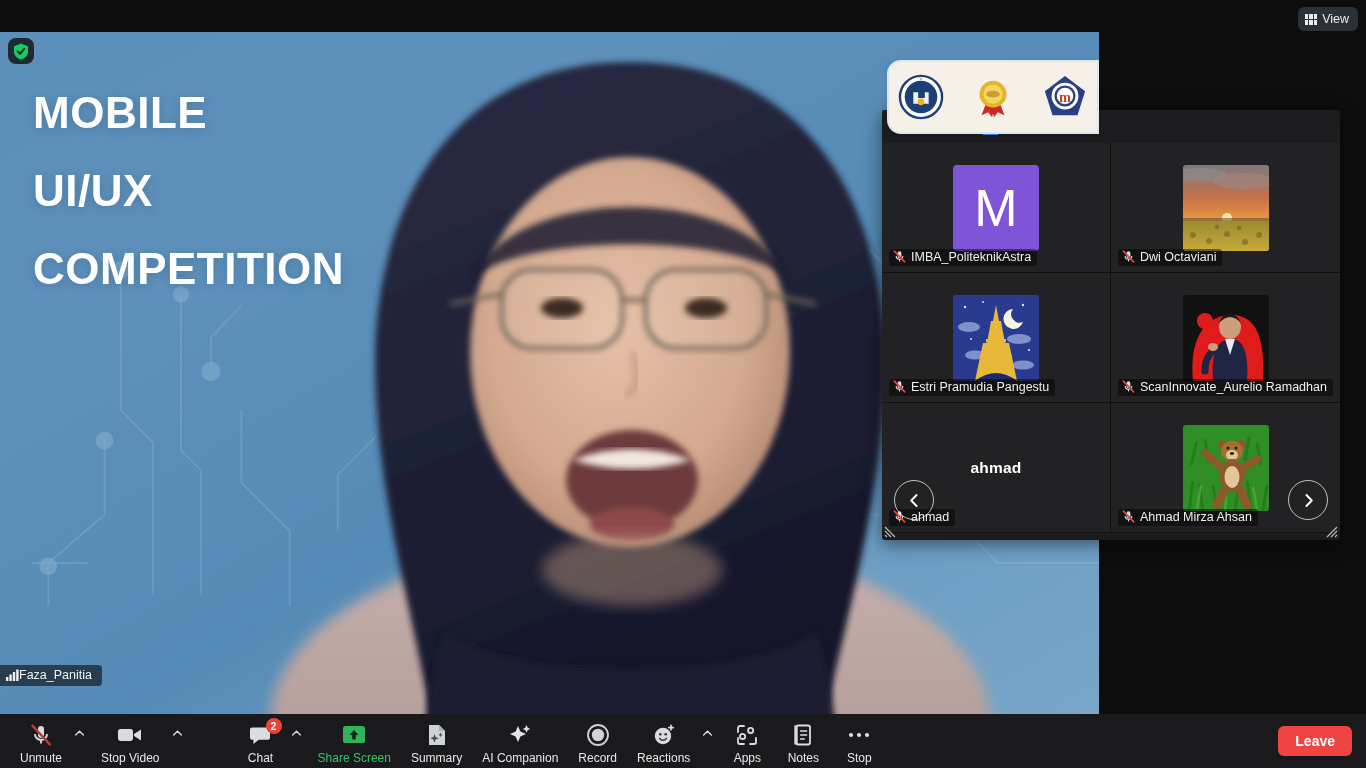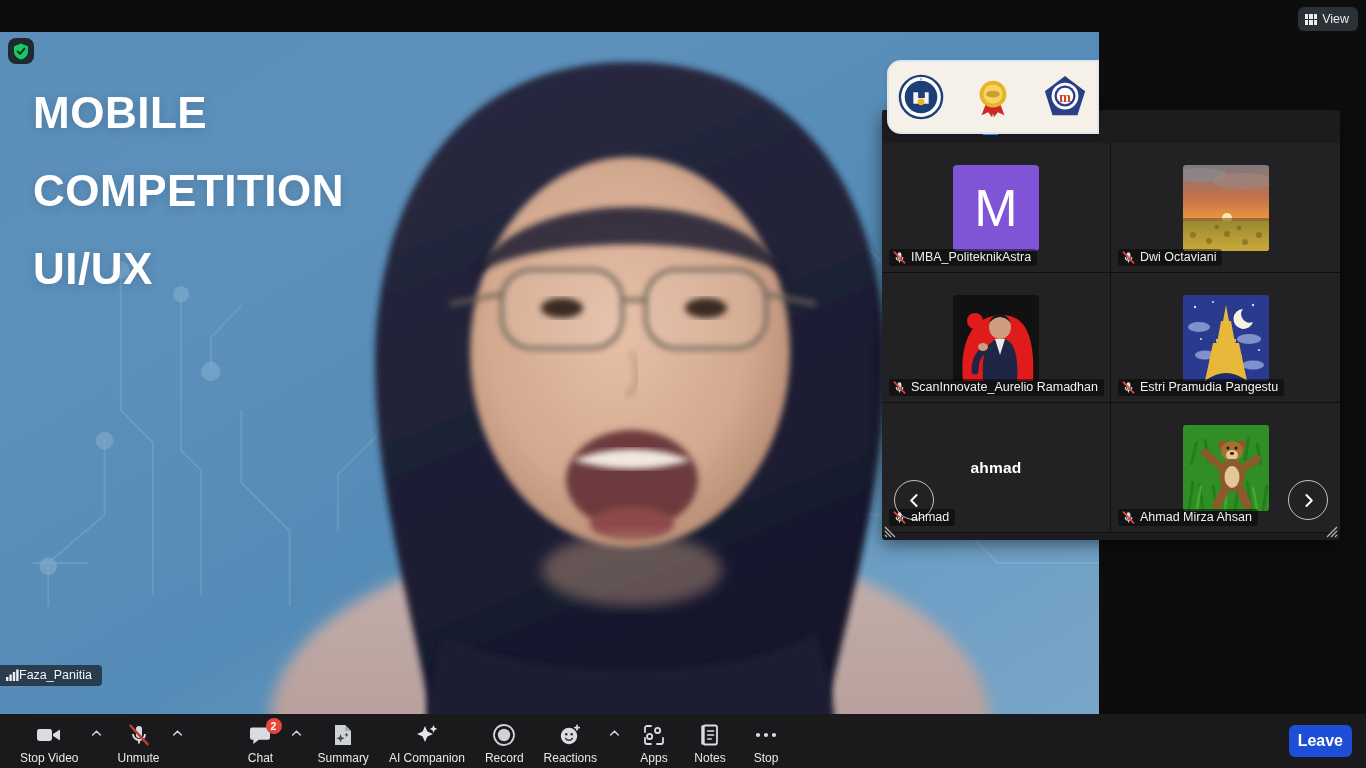--- a/index.html
+++ b/index.html
@@ -105,21 +105,21 @@
     background: #8054d6; color: #fff;
     display: flex; align-items: center; justify-content: center;
     font-size: 52px; font-weight: 400; line-height: 1;
   }
   .tile-name-center {
     color: #fff; font-size: 15.5px; font-weight: 700;
     letter-spacing: .2px;
   }
   .tile-label {
     position: absolute; left: 7px; bottom: 6px;
-    display: flex; align-items: center; gap: 5px;
+    display: flex; gap: 5px;
     background: rgba(0,0,0,.46);
     padding: 1px 6px 2px 4px; border-radius: 3px;
     max-width: 96%;
   }
   .tile-label .nm {
     color: #f0f0f0; font-size: 12.5px; white-space: nowrap;
     overflow: hidden; text-overflow: ellipsis;
   }
   .mute-ic { width: 13px; height: 13px; flex: 0 0 13px; }
 
@@ -168,23 +168,23 @@
   .badge {
     position: absolute; top: -4px; right: -9px;
     background: #e8453c; color: #fff;
     font-size: 10.5px; font-weight: 700; line-height: 1;
     min-width: 16px; height: 16px; border-radius: 9px;
     display: flex; align-items: center; justify-content: center; padding: 0 4px;
   }
   .count { font-size: 13.5px; color: #e6e8ea; margin-left: 3px; }
   .leave-btn {
     margin-left: auto; margin-right: 14px;
-    background: #1d4ed8; color: #fff;
-    font-size: 16px; font-weight: 600;
-    padding: 7px 9px; border-radius: 6px; cursor: pointer;
+    background: #ef4444; color: #fff;
+    font-size: 14px; font-weight: 600;
+    padding: 7px 17px; border-radius: 6px; cursor: pointer;
   }
   .spacer-lg { width: 44px; }
 </style>
 </head>
 <body>
 
 <div id="app">
 
   <div class="stage">
 
@@ -212,22 +212,22 @@
         <circle cx="130" cy="508" r="11"></circle>
         <circle cx="60" cy="664" r="11"></circle>
         <circle cx="1040" cy="420" r="4"></circle>
         <circle cx="1290" cy="262" r="6"></circle>
         <circle cx="990" cy="250" r="5"></circle>
       </g>
     </svg>
 
     <div class="slide-title">
       <div>MOBILE</div>
+      <div>UI/UX</div>
       <div>COMPETITION</div>
-      <div>UI/UX</div>
     </div>
 
     <div class="presenter">
       <svg width="740" height="714" viewBox="0 0 740 714">
         <defs>
           <radialGradient id="skin" cx="46%" cy="44%" r="58%">
             <stop offset="0%" stop-color="#e6c0a8"></stop>
             <stop offset="70%" stop-color="#d3a98f"></stop>
             <stop offset="100%" stop-color="#b98e76"></stop>
           </radialGradient>
@@ -431,45 +431,20 @@
             <path d="M6.5 9.6 v1.9" stroke="#d9dce0" stroke-width="1.1"></path>
             <path d="M1.4 1.2 L11.6 11.8" stroke="#e8453c" stroke-width="1.7" stroke-linecap="round"></path>
           </svg>
           <span class="nm">Dwi Octaviani</span>
         </div>
       </div>
 
       <div class="tile">
         <span class="avatar-img">
           <svg width="86" height="86" viewBox="0 0 86 86">
-            <rect width="86" height="86" fill="#111112"></rect>
-            <path d="M10 86 C 6 46 20 22 46 20 C 74 18 82 44 80 86 Z" fill="#e01b1b"></path>
-            <circle cx="22" cy="26" r="8" fill="#e01b1b"></circle>
-            <path d="M30 86 C 28 58 34 46 46 44 C 60 42 66 58 64 86 Z" fill="#1f2545"></path>
-            <ellipse cx="47" cy="32" rx="11" ry="12" fill="#cd9d7e"></ellipse>
-            <path d="M36 28 q 11 -12 22 0 q -4 -9 -11 -9 q -8 0 -11 9z" fill="#17181c"></path>
-            <path d="M42 44 l5 16 l5 -16 z" fill="#e9eaee"></path>
-            <path d="M30 56 q -8 6 -8 20" stroke="#1f2545" stroke-width="7" fill="none" stroke-linecap="round"></path>
-            <ellipse cx="30" cy="52" rx="5" ry="4" fill="#cd9d7e"></ellipse>
-          </svg>
-        </span>
-        <div class="tile-label">
-          <svg class="mute-ic" viewBox="0 0 13 13">
-            <path d="M6.5 1.3 a1.9 1.9 0 0 1 1.9 1.9 v3.2 a1.9 1.9 0 1 1 -3.8 0 V3.2 A1.9 1.9 0 0 1 6.5 1.3z" fill="#d9dce0"></path>
-            <path d="M3.2 6.1 a3.3 3.3 0 0 0 6.6 0" stroke="#d9dce0" stroke-width="1.1" fill="none"></path>
-            <path d="M6.5 9.6 v1.9" stroke="#d9dce0" stroke-width="1.1"></path>
-            <path d="M1.4 1.2 L11.6 11.8" stroke="#e8453c" stroke-width="1.7" stroke-linecap="round"></path>
-          </svg>
-          <span class="nm">ScanInnovate_Aurelio Ramadhan</span>
-        </div>
-      </div>
-
-      <div class="tile">
-        <span class="avatar-img">
-          <svg width="86" height="86" viewBox="0 0 86 86">
             <rect width="86" height="86" fill="#2a3b8f"></rect>
             <g fill="#ffffff" opacity=".85">
               <circle cx="12" cy="12" r="1.2"></circle>
                 <circle cx="30" cy="7" r="1"></circle>
               <circle cx="70" cy="10" r="1.2"></circle>
                 <circle cx="54" cy="20" r="1"></circle>
               <circle cx="18" cy="44" r="1"></circle>
                 <circle cx="76" cy="55" r="1.1"></circle>
             </g>
             <path d="M60 14 a10 10 0 1 0 10 13 a8.5 8.5 0 0 1 -10 -13z" fill="#f6f3e4"></path>
@@ -494,20 +469,45 @@
             <path d="M6.5 1.3 a1.9 1.9 0 0 1 1.9 1.9 v3.2 a1.9 1.9 0 1 1 -3.8 0 V3.2 A1.9 1.9 0 0 1 6.5 1.3z" fill="#d9dce0"></path>
             <path d="M3.2 6.1 a3.3 3.3 0 0 0 6.6 0" stroke="#d9dce0" stroke-width="1.1" fill="none"></path>
             <path d="M6.5 9.6 v1.9" stroke="#d9dce0" stroke-width="1.1"></path>
             <path d="M1.4 1.2 L11.6 11.8" stroke="#e8453c" stroke-width="1.7" stroke-linecap="round"></path>
           </svg>
           <span class="nm">Estri Pramudia Pangestu</span>
         </div>
       </div>
 
       <div class="tile">
+        <span class="avatar-img">
+          <svg width="86" height="86" viewBox="0 0 86 86">
+            <rect width="86" height="86" fill="#111112"></rect>
+            <path d="M10 86 C 6 46 20 22 46 20 C 74 18 82 44 80 86 Z" fill="#e01b1b"></path>
+            <circle cx="22" cy="26" r="8" fill="#e01b1b"></circle>
+            <path d="M30 86 C 28 58 34 46 46 44 C 60 42 66 58 64 86 Z" fill="#1f2545"></path>
+            <ellipse cx="47" cy="32" rx="11" ry="12" fill="#cd9d7e"></ellipse>
+            <path d="M36 28 q 11 -12 22 0 q -4 -9 -11 -9 q -8 0 -11 9z" fill="#17181c"></path>
+            <path d="M42 44 l5 16 l5 -16 z" fill="#e9eaee"></path>
+            <path d="M30 56 q -8 6 -8 20" stroke="#1f2545" stroke-width="7" fill="none" stroke-linecap="round"></path>
+            <ellipse cx="30" cy="52" rx="5" ry="4" fill="#cd9d7e"></ellipse>
+          </svg>
+        </span>
+        <div class="tile-label">
+          <svg class="mute-ic" viewBox="0 0 13 13">
+            <path d="M6.5 1.3 a1.9 1.9 0 0 1 1.9 1.9 v3.2 a1.9 1.9 0 1 1 -3.8 0 V3.2 A1.9 1.9 0 0 1 6.5 1.3z" fill="#d9dce0"></path>
+            <path d="M3.2 6.1 a3.3 3.3 0 0 0 6.6 0" stroke="#d9dce0" stroke-width="1.1" fill="none"></path>
+            <path d="M6.5 9.6 v1.9" stroke="#d9dce0" stroke-width="1.1"></path>
+            <path d="M1.4 1.2 L11.6 11.8" stroke="#e8453c" stroke-width="1.7" stroke-linecap="round"></path>
+          </svg>
+          <span class="nm">ScanInnovate_Aurelio Ramadhan</span>
+        </div>
+      </div>
+
+      <div class="tile">
         <div class="tile-name-center">ahmad</div>
         <div class="tile-label">
           <svg class="mute-ic" viewBox="0 0 13 13">
             <path d="M6.5 1.3 a1.9 1.9 0 0 1 1.9 1.9 v3.2 a1.9 1.9 0 1 1 -3.8 0 V3.2 A1.9 1.9 0 0 1 6.5 1.3z" fill="#d9dce0"></path>
             <path d="M3.2 6.1 a3.3 3.3 0 0 0 6.6 0" stroke="#d9dce0" stroke-width="1.1" fill="none"></path>
             <path d="M6.5 9.6 v1.9" stroke="#d9dce0" stroke-width="1.1"></path>
             <path d="M1.4 1.2 L11.6 11.8" stroke="#e8453c" stroke-width="1.7" stroke-linecap="round"></path>
           </svg>
           <span class="nm">ahmad</span>
         </div>
@@ -590,45 +590,45 @@
       </g>
     </svg>
   </div>
 
   <div class="toolbar">
     <div class="tb-items">
 
       <div class="tb-group">
         <div class="tb-item">
           <div class="tb-icon">
-            <svg width="26" height="20" viewBox="0 0 26 20">
-              <rect x="1" y="4" width="15" height="12" rx="2.4" fill="#d9dce0"></rect>
-              <path d="M17 9 L24 4.4 V15.6 L17 11 Z" fill="#d9dce0"></path>
-            </svg>
-          </div>
-          <div class="tb-label">Stop Video</div>
-        </div>
-        <div class="tb-caret-btn">
-          <svg class="caret" viewBox="0 0 11 11">
-            <path d="M1.6 7 L5.5 3.2 L9.4 7" stroke="#d9dce0" stroke-width="1.3" fill="none" stroke-linecap="round"></path>
-          </svg>
-        </div>
-      </div>
-
-      <div class="tb-group">
-        <div class="tb-item">
-          <div class="tb-icon">
             <svg width="24" height="24" viewBox="0 0 24 24">
               <path d="M12 3 a3 3 0 0 1 3 3 v6 a3 3 0 1 1 -6 0 V6 a3 3 0 0 1 3 -3z" fill="#d9dce0"></path>
               <path d="M6 11 a6 6 0 0 0 12 0" stroke="#d9dce0" stroke-width="1.9" fill="none"></path>
               <path d="M12 17.2 v3.4" stroke="#d9dce0" stroke-width="1.9"></path>
               <path d="M3.4 2.6 L20.8 21.4" stroke="#c33a34" stroke-width="2.3" stroke-linecap="round"></path>
             </svg>
           </div>
           <div class="tb-label">Unmute</div>
+        </div>
+        <div class="tb-caret-btn">
+          <svg class="caret" viewBox="0 0 11 11">
+            <path d="M1.6 7 L5.5 3.2 L9.4 7" stroke="#d9dce0" stroke-width="1.3" fill="none" stroke-linecap="round"></path>
+          </svg>
+        </div>
+      </div>
+
+      <div class="tb-group">
+        <div class="tb-item">
+          <div class="tb-icon">
+            <svg width="26" height="20" viewBox="0 0 26 20">
+              <rect x="1" y="4" width="15" height="12" rx="2.4" fill="#d9dce0"></rect>
+              <path d="M17 9 L24 4.4 V15.6 L17 11 Z" fill="#d9dce0"></path>
+            </svg>
+          </div>
+          <div class="tb-label">Stop Video</div>
         </div>
         <div class="tb-caret-btn">
           <svg class="caret" viewBox="0 0 11 11">
             <path d="M1.6 7 L5.5 3.2 L9.4 7" stroke="#d9dce0" stroke-width="1.3" fill="none" stroke-linecap="round"></path>
           </svg>
         </div>
       </div>
 
       <div class="spacer-lg"></div>
 
@@ -643,20 +643,29 @@
           </div>
           <div class="tb-label">Chat</div>
         </div>
         <div class="tb-caret-btn">
           <svg class="caret" viewBox="0 0 11 11">
             <path d="M1.6 7 L5.5 3.2 L9.4 7" stroke="#d9dce0" stroke-width="1.3" fill="none" stroke-linecap="round"></path>
           </svg>
         </div>
       </div>
 
+      <div class="tb-item green">
+        <div class="tb-icon">
+          <svg width="30" height="22" viewBox="0 0 30 22">
+            <rect x="4" y="2" width="22" height="17" rx="2.6" fill="#2fb457"></rect>
+            <path d="M15 6 L19.4 11 H16.8 V15.4 H13.2 V11 H10.6 Z" fill="#0e2a16"></path>
+          </svg>
+        </div>
+        <div class="tb-label">Share Screen</div>
+      </div>
 
       <div class="tb-item">
         <div class="tb-icon">
           <svg width="22" height="24" viewBox="0 0 22 24">
             <path d="M3 2 h10 l6 6 v14 H3 z" fill="#d0d3d6"></path>
             <path d="M13 2 v6 h6" fill="#a9adb1"></path>
             <path d="M8.5 11 l1.2 3 l3 1.2 l-3 1.2 l-1.2 3 l-1.2 -3 l-3 -1.2 l3 -1.2 z" fill="#4a4f54"></path>
             <path d="M14.5 9.5 l.7 1.7 l1.7 .7 l-1.7 .7 l-.7 1.7 l-.7 -1.7 l-1.7 -.7 l1.7 -.7 z" fill="#4a4f54"></path>
           </svg>
         </div>

